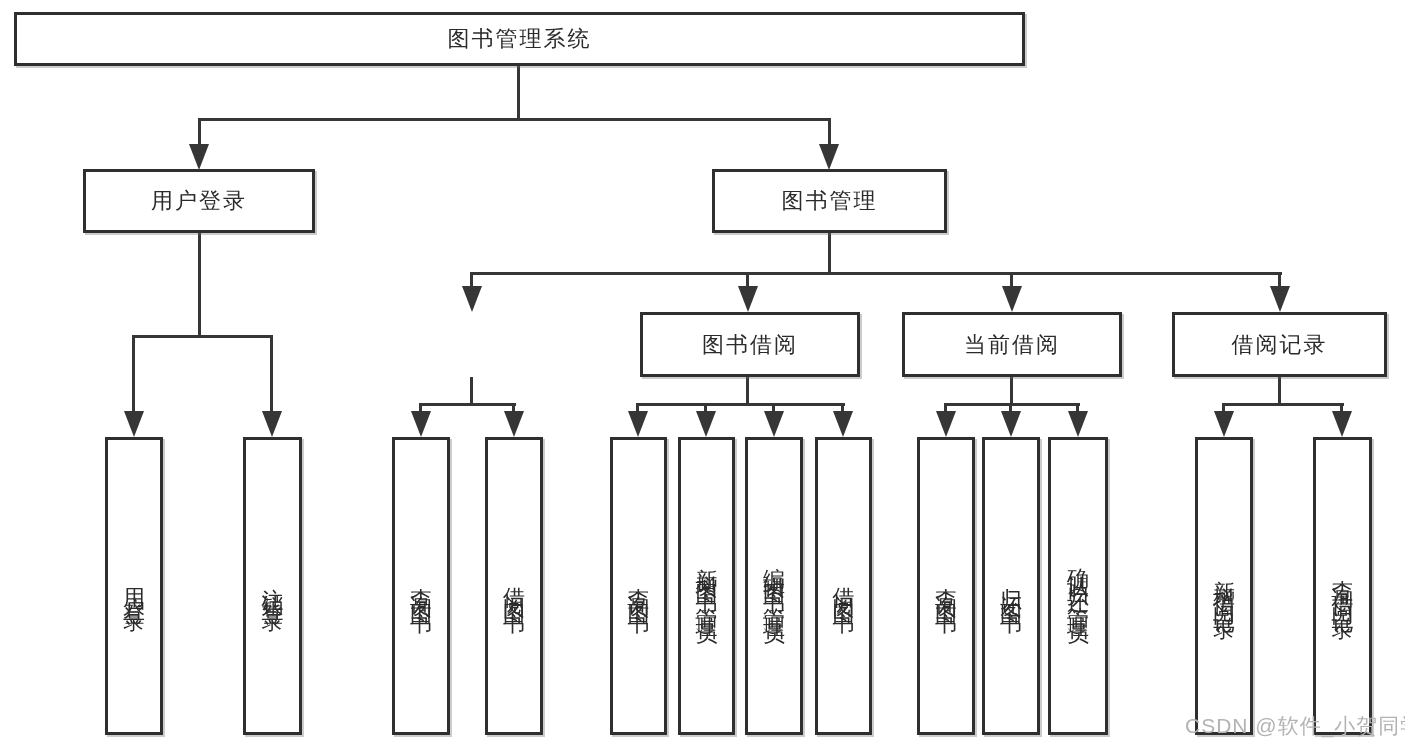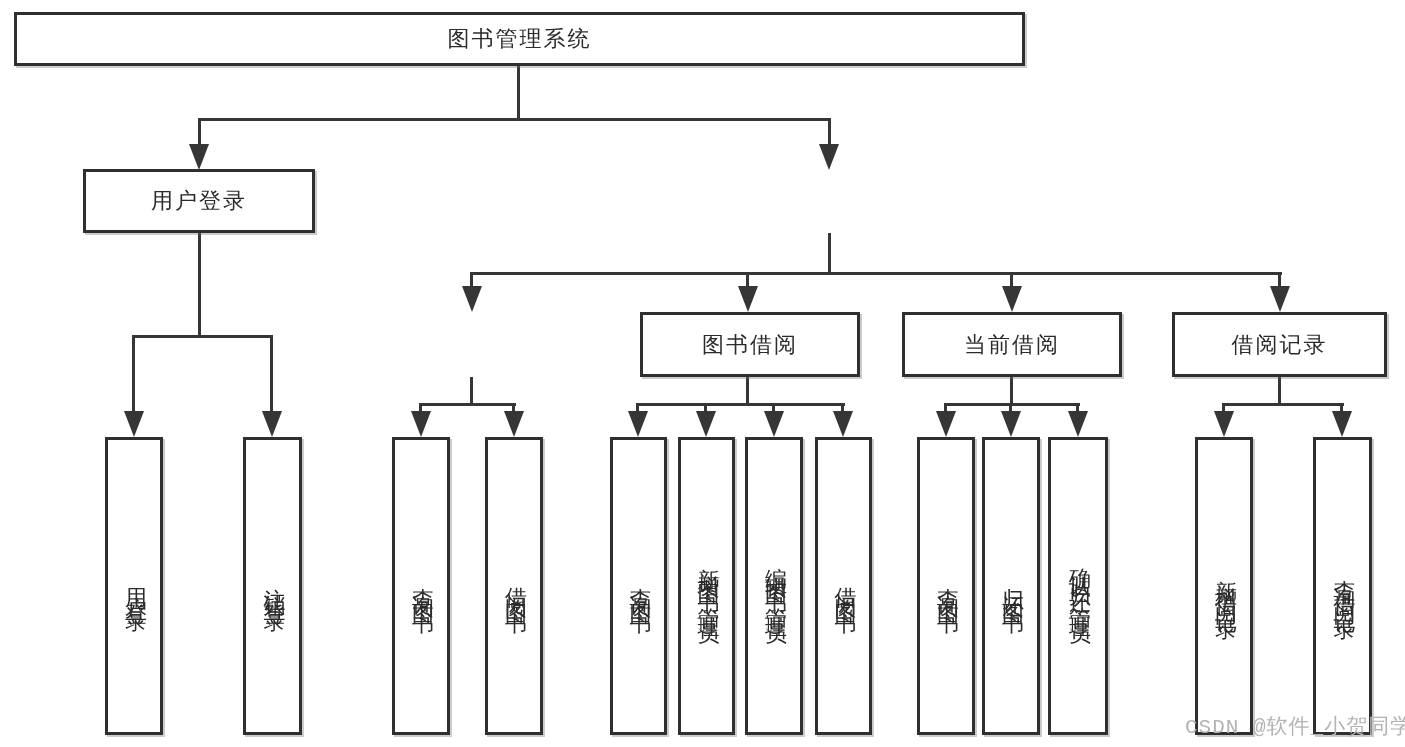--- a/index.html
+++ b/index.html
@@ -1,18 +1,18 @@
 <!DOCTYPE html>
 <html><head>
 <meta charset="utf-8">
 <style>
   html,body{margin:0;padding:0;background:#ffffff;}
   #stage{
     position:relative;width:1405px;height:747px;background:#ffffff;overflow:hidden;
-    font-family:Liberation Mono, monospace;color:#2b2b2b;
+    font-family:Liberation Sans, sans-serif;color:#2b2b2b;
   }
   
   .box{
     position:absolute;box-sizing:border-box;background:#ffffff;
     border:3px solid #2f2f2f;box-shadow:2px 2px 0 rgba(110,110,110,0.35);
     display:flex;align-items:center;justify-content:center;
   }
   .hbox-label{font-size:22px;letter-spacing:2px;white-space:nowrap;}
   .vbox{top:437px;height:298px;}
   .vbox-label{
@@ -99,20 +99,23 @@
   <div class="vl" style="left:1340px;top:403px;height:12px"></div>
   <div class="ar" style="left:1332px;top:411px"></div>
 
   <div class="box" style="left:14px;top:12px;width:1011px;height:54px">
     <span class="hbox-label">图书管理系统</span>
   </div>
 
   <div class="box" style="left:83px;top:169px;width:232px;height:64px">
     <span class="hbox-label">用户登录</span>
   </div>
+  <div class="box" style="left:712px;top:169px;width:235px;height:64px">
+    <span class="hbox-label">图书管理</span>
+  </div>
 
   <div class="box" style="left:902px;top:312px;width:220px;height:65px">
     <span class="hbox-label">当前借阅</span>
   </div>
   <div class="box" style="left:640px;top:312px;width:220px;height:65px">
     <span class="hbox-label">图书借阅</span>
   </div>
   <div class="box" style="left:1172px;top:312px;width:215px;height:65px">
     <span class="hbox-label">借阅记录</span>
   </div>

